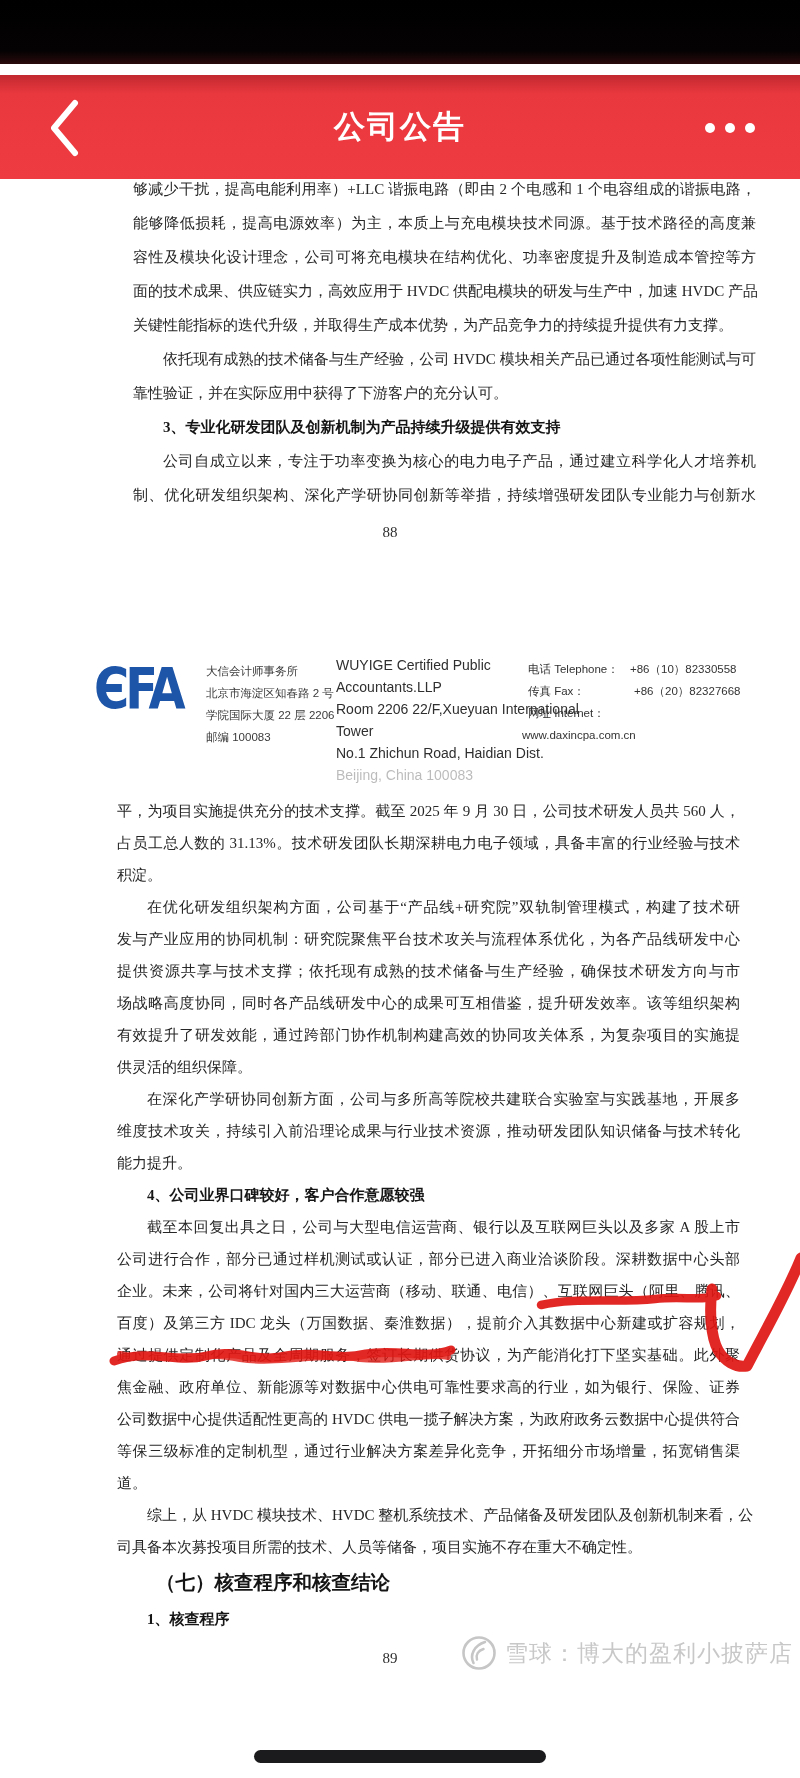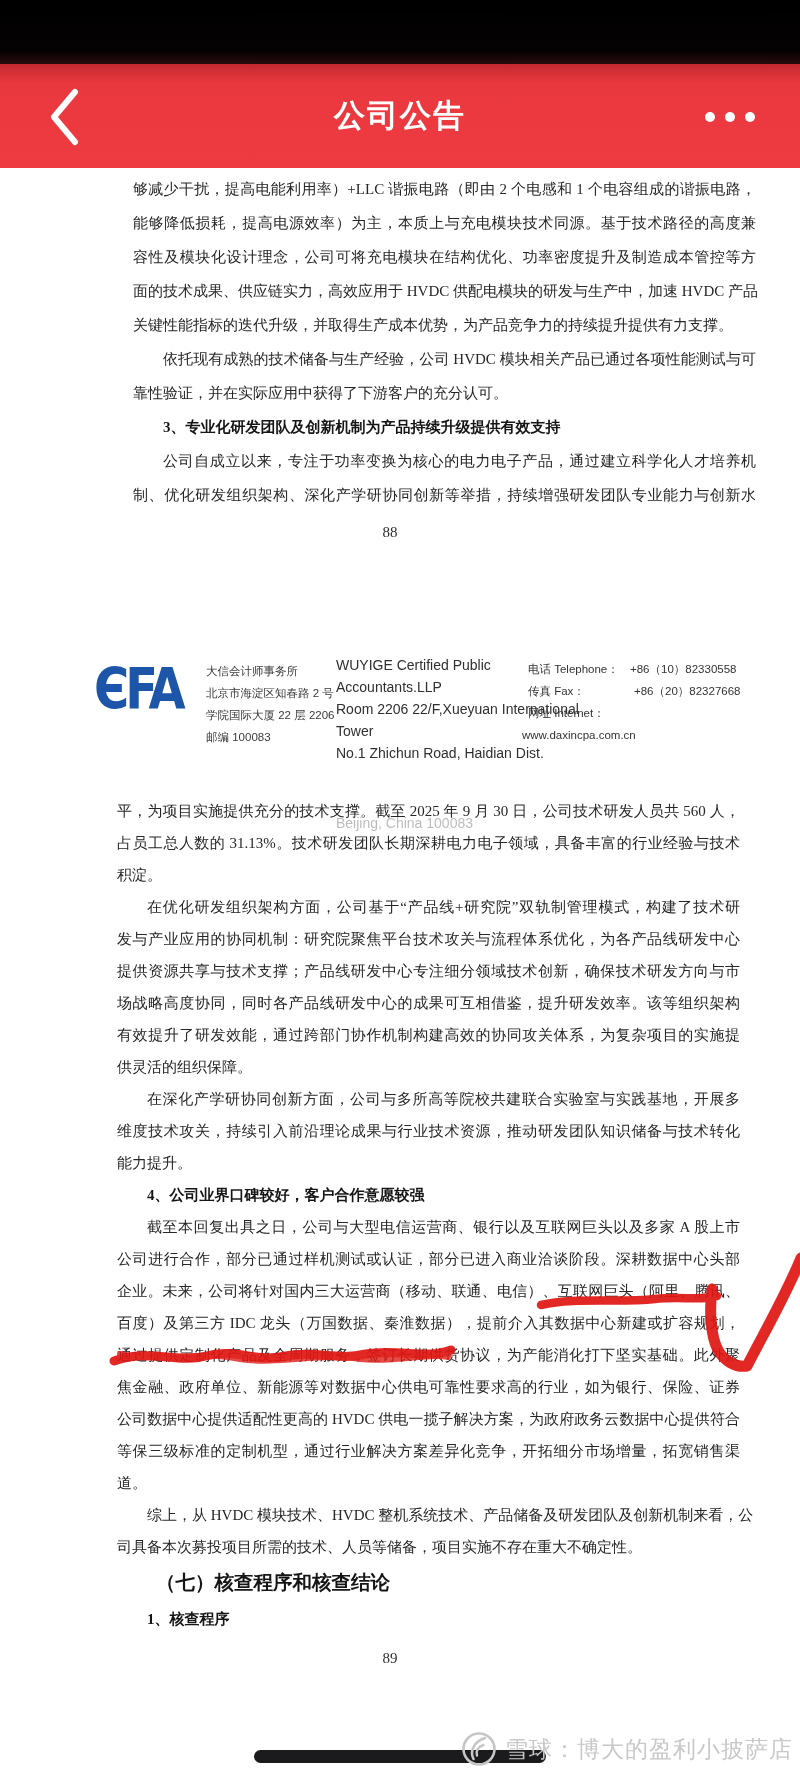--- a/index.html
+++ b/index.html
@@ -2,21 +2,21 @@
 <html><head>
 <meta charset="utf-8">
 <style>
   html,body{margin:0;padding:0;background:#666;}
   .screen{position:relative;width:800px;height:1778px;margin:0 auto;background:#ffffff;overflow:hidden;
           font-family:"Liberation Serif","DejaVu Serif",serif;}
   
   .status-strip{position:absolute;left:0;top:0;width:800px;height:64px;
     background:linear-gradient(180deg,#000 0%,#050203 80%,#2a0a0c 100%);}
   
-  .appbar{position:absolute;left:0;top:64px;width:800px;height:104px;
+  .appbar{position:absolute;left:0;top:75px;width:800px;height:104px;
     background:linear-gradient(180deg,#c22930 0%,#e9383e 18%,#ee3b41 100%);
     display:flex;align-items:center;justify-content:center;}
   .appbar .title{color:#fff;font-size:31px;font-weight:700;letter-spacing:2px;
     font-family:"Liberation Sans","DejaVu Sans",sans-serif;}
   .back-btn{position:absolute;left:40px;top:22px;width:48px;height:62px;display:flex;align-items:center;justify-content:center;cursor:pointer;}
   .more-btn{position:absolute;right:38px;top:36px;width:64px;height:34px;display:flex;align-items:center;justify-content:center;gap:10px;cursor:pointer;}
   .more-btn i{display:block;width:10px;height:10px;border-radius:50%;background:#fff;}
   
   .docblock{position:absolute;left:117px;width:623px;color:#262626;}
   .tline{height:32px;line-height:32px;font-size:15px;text-align:justify;text-align-last:justify;
@@ -30,32 +30,32 @@
   
   .letterhead{position:absolute;left:0;top:652px;width:800px;height:130px;
     font-family:"Liberation Sans","DejaVu Sans",sans-serif;color:#2b2b2b;}
   .lh-logo{position:absolute;left:94px;top:4px;width:106px;height:80px;
     color:#1d55a8;font-family:"DejaVu Sans",sans-serif;font-weight:900;font-size:48px;
     letter-spacing:-4px;transform:scaleY(1.18);transform-origin:top left;}
   .lh-cn{position:absolute;left:206px;top:8px;width:130px;}
   .lh-cn .lh-line{font-size:11.5px;line-height:22px;white-space:nowrap;color:#3a3a3a;}
   .lh-en{position:absolute;left:336px;top:2px;width:195px;}
   .lh-en .lh-line{font-size:14px;line-height:22px;white-space:nowrap;color:#2f2f2f;}
-  .lh-en .tfaint{opacity:.32;margin-top:48px;}
+  .lh-en .tfaint{opacity:.32;}
   .lh-contact{position:absolute;left:0;top:0;width:684px;height:100px;font-size:11.5px;color:#333;}
   .lh-contact span{position:absolute;white-space:nowrap;line-height:22px;}
   .c-lab1{left:528px;top:6px;} .c-val1{left:630px;top:6px;}
   .c-lab2{left:528px;top:28px;} .c-val2{left:634px;top:28px;}
   .c-lab3{left:528px;top:50px;} .c-val4{left:522px;top:72px;}
   
   .anno{position:absolute;left:0;top:0;z-index:5;pointer-events:none;}
   
   .home-indicator{position:absolute;left:254px;top:1750px;width:292px;height:13px;border-radius:7px;
     background:#1b1b1d;z-index:4;cursor:pointer;}
-  .watermark{position:absolute;left:460px;top:1728px;height:42px;display:flex;align-items:center;gap:7px;
+  .watermark{position:absolute;left:460px;top:1632px;height:42px;display:flex;align-items:center;gap:7px;
     z-index:6;color:#c8c8c8;}
   .watermark .wm-text{font-size:23px;letter-spacing:1px;white-space:nowrap;
     font-family:"Liberation Sans","DejaVu Sans",sans-serif;color:#c8c8c8;}
 </style>
 </head>
 <body>
 
 <div class="screen">
 
   <div class="status-strip"></div>
@@ -115,21 +115,21 @@
       <span class="c-val4">www.daxincpa.com.cn</span>
     </div>
   </div>
 
   <div class="docblock page2" style="top:795px;">
       <div class="tline">平，为项目实施提供充分的技术支撑。截至 2025 年 9 月 30 日，公司技术研发人员共 560 人，</div>
       <div class="tline">占员工总人数的 31.13%。技术研发团队长期深耕电力电子领域，具备丰富的行业经验与技术</div>
       <div class="tline tleft">积淀。</div>
       <div class="tline tindent">在优化研发组织架构方面，公司基于“产品线+研究院”双轨制管理模式，构建了技术研</div>
       <div class="tline">发与产业应用的协同机制：研究院聚焦平台技术攻关与流程体系优化，为各产品线研发中心</div>
-      <div class="tline">提供资源共享与技术支撑；产品线研发中心专注细分领域技术创新，确保技术研发方向与市</div>
+      <div class="tline">提供资源共享与技术支撑；依托现有成熟的技术储备与生产经验，确保技术研发方向与市</div>
       <div class="tline">场战略高度协同，同时各产品线研发中心的成果可互相借鉴，提升研发效率。该等组织架构</div>
       <div class="tline">有效提升了研发效能，通过跨部门协作机制构建高效的协同攻关体系，为复杂项目的实施提</div>
       <div class="tline tleft">供灵活的组织保障。</div>
       <div class="tline tindent">在深化产学研协同创新方面，公司与多所高等院校共建联合实验室与实践基地，开展多</div>
       <div class="tline">维度技术攻关，持续引入前沿理论成果与行业技术资源，推动研发团队知识储备与技术转化</div>
       <div class="tline tleft">能力提升。</div>
       <div class="tline tleft tindent tbold">4、公司业界口碑较好，客户合作意愿较强</div>
       <div class="tline tindent">截至本回复出具之日，公司与大型电信运营商、银行以及互联网巨头以及多家 A 股上市</div>
       <div class="tline">公司进行合作，部分已通过样机测试或认证，部分已进入商业洽谈阶段。深耕数据中心头部</div>
       <div class="tline">企业。未来，公司将针对国内三大运营商（移动、联通、电信）、互联网巨头（阿里、腾讯、</div>

